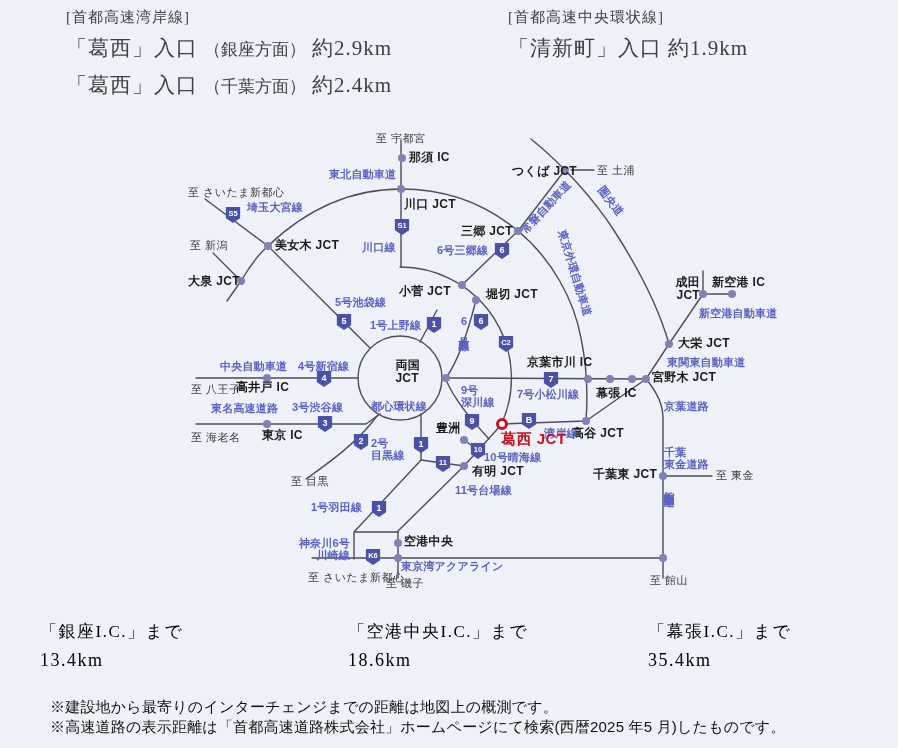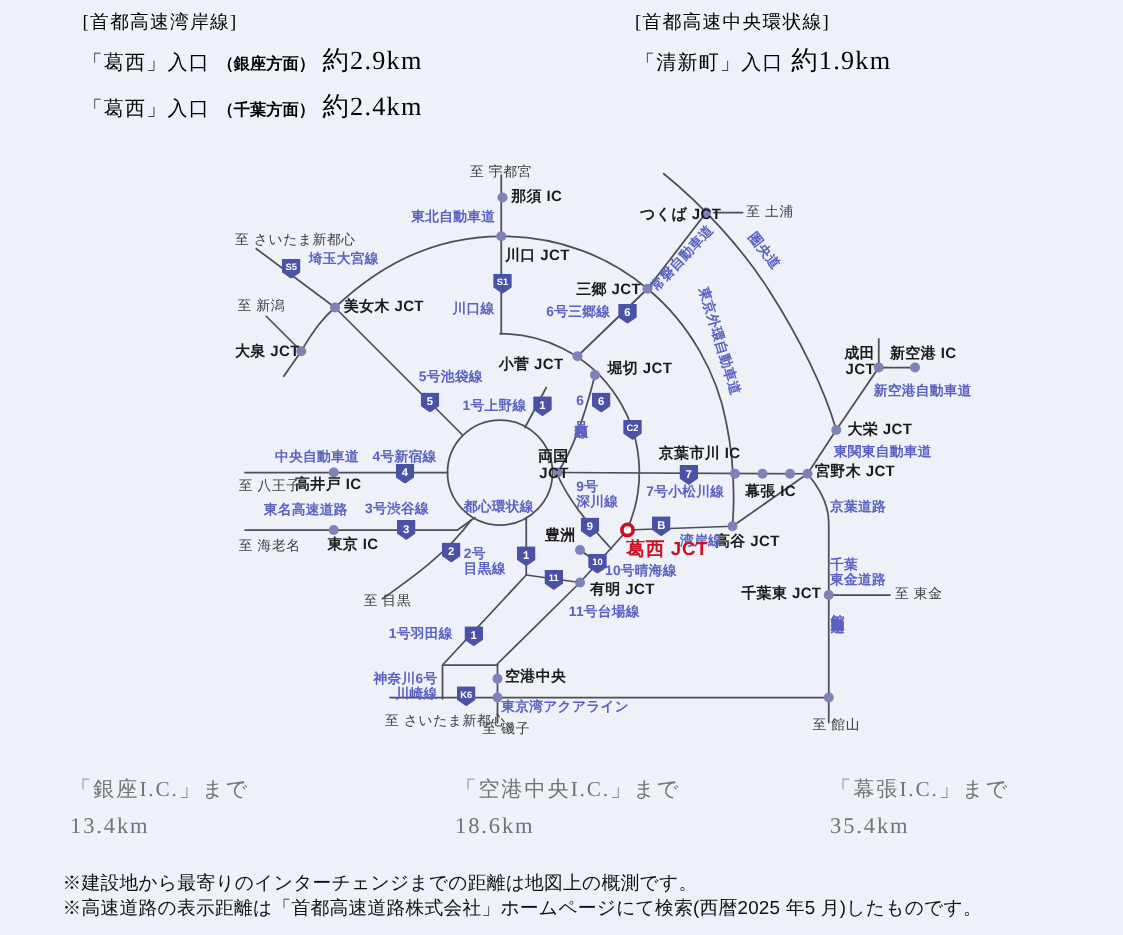--- a/index.html
+++ b/index.html
@@ -20,27 +20,27 @@
   .vert{writing-mode:vertical-rl;text-orientation:upright;letter-spacing:1px;line-height:1;}
   .badge{position:absolute;width:15px;height:16px;background:var(--c-badge);color:#fff;
          font-weight:700;font-size:9px;line-height:14px;text-align:center;
          clip-path:polygon(0 0,100% 0,100% 68%,50% 100%,0 68%);transform:translate(-50%,-50%);}
   .badge.sm{font-size:7.5px;letter-spacing:0;}
   .dot{position:absolute;width:8px;height:8px;border-radius:50%;background:var(--c-dot);transform:translate(-50%,-50%);}
   .kasai-dot{position:absolute;width:6px;height:6px;background:#fff;border:3px solid var(--c-red);
              border-radius:50%;transform:translate(-50%,-50%);}
   .kasai-lbl{position:absolute;font-size:15px;font-weight:700;color:var(--c-red);letter-spacing:.5px;}
   
-  .hdr{position:absolute;color:#000000;font-family:"Liberation Serif",serif;}
+  .hdr{position:absolute;color:#404040;font-family:"Liberation Serif",serif;}
   .hdr-title{font-size:15px;letter-spacing:1px;margin-bottom:7px;}
   .hdr-line{display:flex;align-items:baseline;gap:6px;margin-bottom:9px;}
-  .hdr-name{font-size:16px;letter-spacing:1px;}
-  .hdr-sub{font-size:13px;font-weight:bold;}
+  .hdr-name{font-size:21px;letter-spacing:1px;}
+  .hdr-sub{font-size:17px;}
   .hdr-dist{font-size:21px;letter-spacing:1px;}
-  .dist-block{position:absolute;font-family:"Liberation Serif",serif;color:#737373;margin-left:16px;}
+  .dist-block{position:absolute;font-family:"Liberation Serif",serif;color:#000000;}
   .dist-name{font-size:17px;letter-spacing:1.5px;}
   .dist-val{font-size:18px;letter-spacing:1.5px;margin-top:7px;}
   .notes{position:absolute;left:50px;top:697px;color:#111;font-size:15px;line-height:1.32;letter-spacing:0.2px;}
 </style>
 </head>
 <body>
 
 <div id="stage">
 
   <div class="hdr" style="left:66px;top:8px;">
@@ -130,21 +130,21 @@
       <div class="lbl station" style="left: 486px; top: 288px;">堀切 JCT</div>
       <div class="lbl station" style="left: 700px; top: 276px; text-align: right; transform: translateX(-100%);">成田
 JCT</div>
       <div class="lbl station" style="left: 712px; top: 276px;">新空港 IC</div>
       <div class="lbl station" style="left: 678px; top: 337px;">大栄 JCT</div>
       <div class="lbl station" style="left: 652px; top: 371px;">宮野木 JCT</div>
       <div class="lbl station" style="left: 527px; top: 356px;">京葉市川 IC</div>
       <div class="lbl station" style="left: 596px; top: 387px;">幕張 IC</div>
       <div class="lbl station" style="left: 236px; top: 381px;">高井戸 IC</div>
       <div class="lbl station" style="left: 262px; top: 429px;">東京 IC</div>
-      <div class="lbl station" style="left: 455px; top: 359px; text-align: right; transform: translateX(-100%);">両国
+      <div class="lbl station" style="left: 420px; top: 359px; transform: translateX(-100%);">両国
 JCT</div>
       <div class="lbl station" style="left: 572px; top: 427px;">高谷 JCT</div>
       <div class="lbl station" style="left: 593px; top: 468px;">千葉東 JCT</div>
       <div class="lbl station" style="left: 436px; top: 422px;">豊洲</div>
       <div class="lbl station" style="left: 472px; top: 465px;">有明 JCT</div>
       <div class="lbl station" style="left: 404px; top: 535px;">空港中央</div>
       <div class="lbl road" style="left: 329px; top: 168px;">東北自動車道</div>
       <div class="lbl road" style="left: 247px; top: 201px;">埼玉大宮線</div>
       <div class="lbl road" style="left: 362px; top: 241px;">川口線</div>
       <div class="lbl road" style="left: 437px; top: 244px;">6号三郷線</div>

